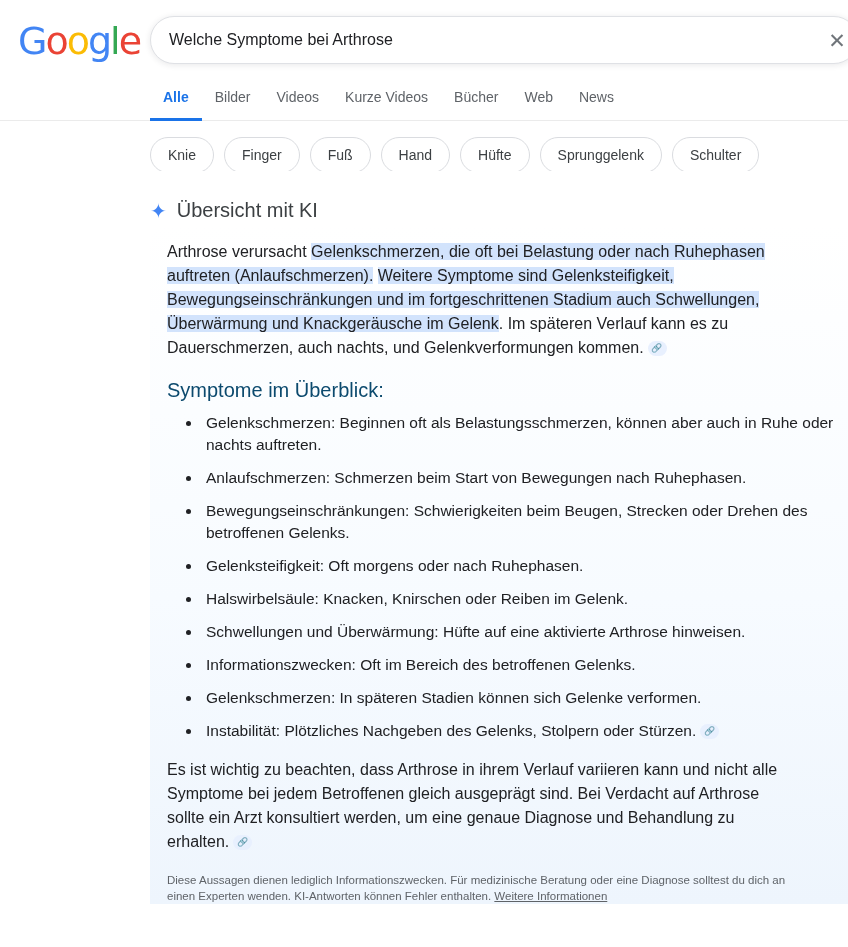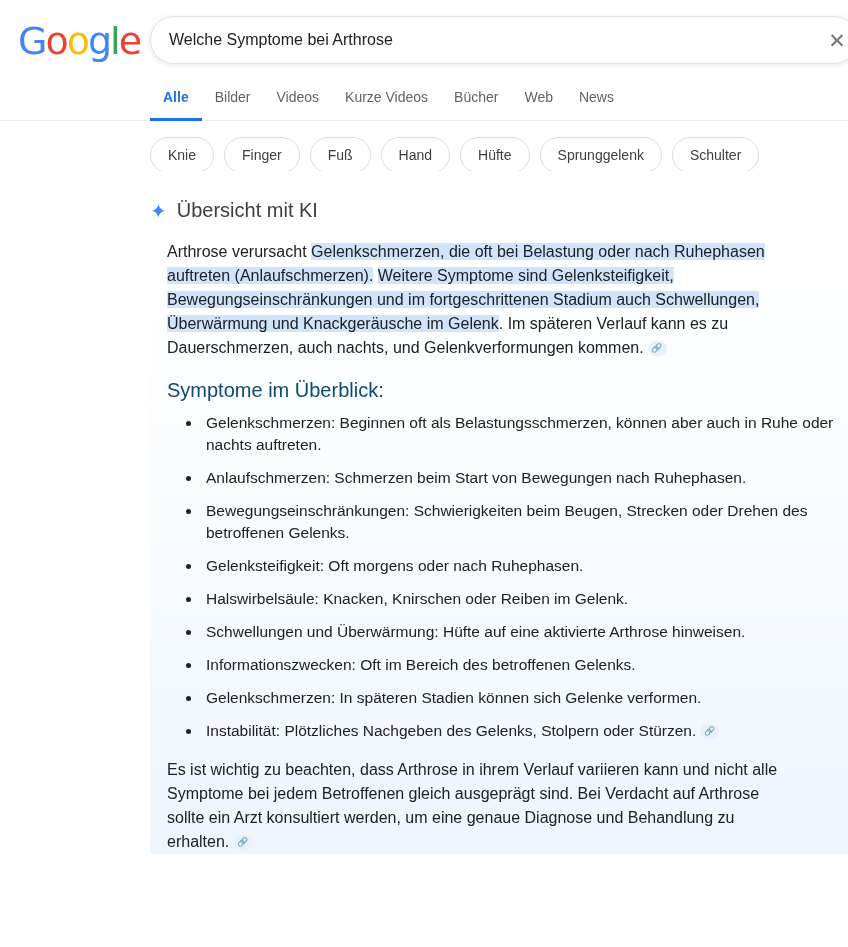--- a/index.html
+++ b/index.html
@@ -285,15 +285,19 @@
       <li><b>Schwellungen und Überwärmung:</b><span> Hüfte auf eine aktivierte Arthrose hinweisen.</span></li>
       <li><b>Informationszwecken:</b><span> Oft im Bereich des betroffenen Gelenks.</span></li>
       <li><b>Gelenkschmerzen:</b><span> In späteren Stadien können sich Gelenke verformen.</span></li>
       <li><b>Instabilität:</b><span> Plötzliches Nachgeben des Gelenks, Stolpern oder Stürzen.</span><span class="cite">🔗</span></li>
     </ul>
 
     <p class="para">
       <span>Es ist wichtig zu beachten, dass Arthrose in ihrem Verlauf variieren kann und nicht alle Symptome bei jedem Betroffenen gleich ausgeprägt sind. Bei Verdacht auf Arthrose sollte ein Arzt konsultiert werden, um eine genaue Diagnose und Behandlung zu erhalten.</span><span class="cite">🔗</span>
     </p>
 
+    <p class="footer-note">
+      <span>Diese Aussagen dienen lediglich Informationszwecken. Für medizinische Beratung oder eine Diagnose solltest du dich an einen Experten wenden. KI-Antworten können Fehler enthalten.</span>
+      <a href="#">Weitere Informationen</a>
+    </p>
 
   </div>
 </div>
 
 </body></html>

